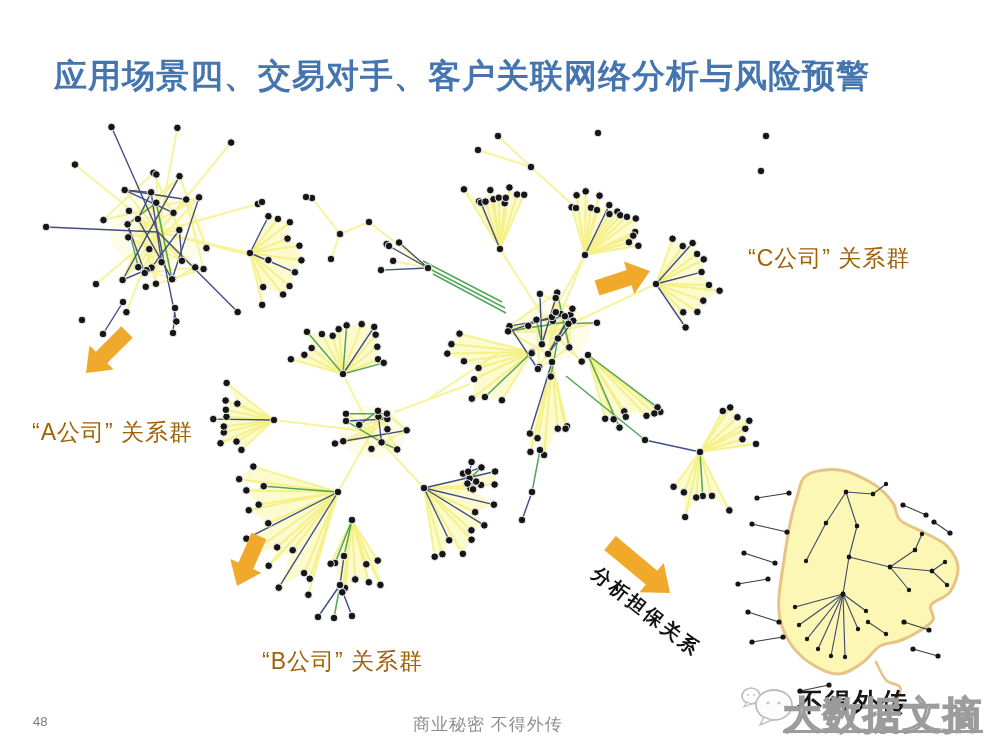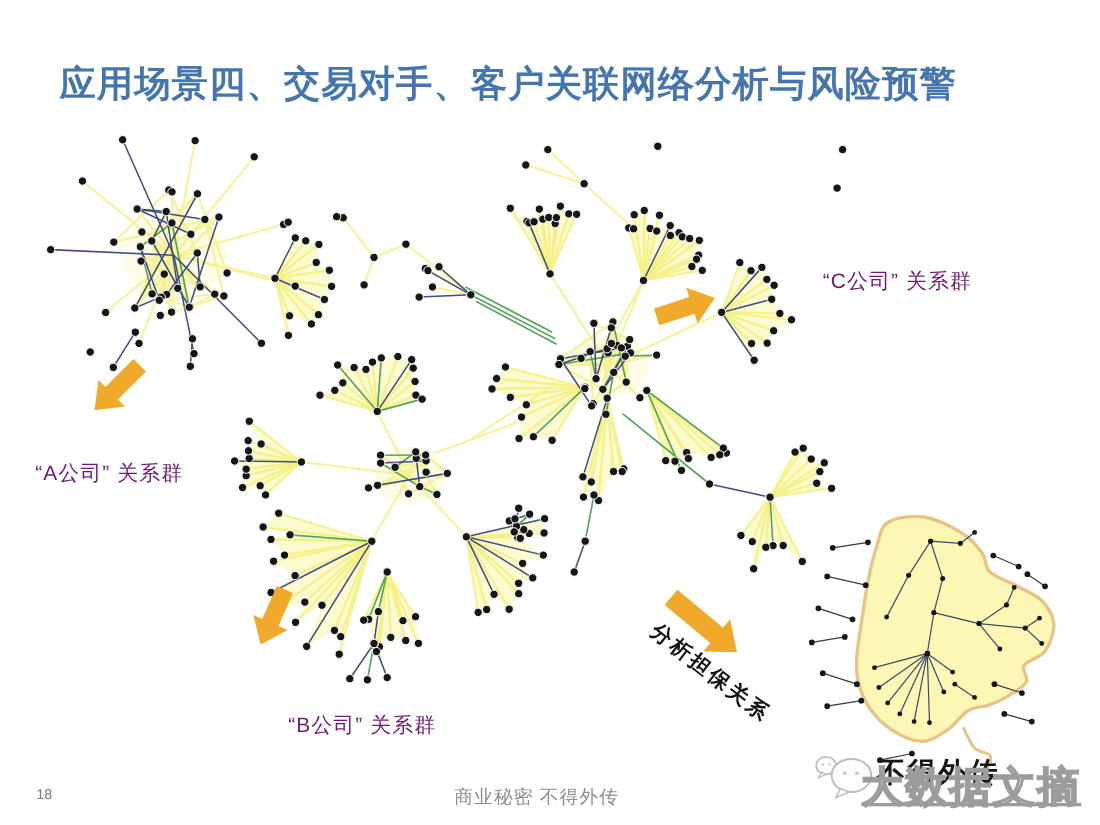--- a/index.html
+++ b/index.html
@@ -1,20 +1,20 @@
 <!DOCTYPE html>
 <html><head>
 <meta charset="utf-8">
 <style>
   html,body{margin:0;padding:0;background:#ffffff;}
   body{width:1000px;height:750px;overflow:hidden;font-family:"Liberation Sans","DejaVu Sans",sans-serif;}
   .stage{position:relative;width:1000px;height:750px;background:#ffffff;}
   #net{position:absolute;left:0;top:0;}
   .title{position:absolute;left:54px;top:54px;font-size:33px;font-weight:bold;letter-spacing:1px;white-space:nowrap;}
-  .cluster-label{position:absolute;font-size:19px;color:#701a75;letter-spacing:1px;white-space:nowrap;}
+  .cluster-label{position:absolute;font-size:23px;color:#a16207;letter-spacing:1px;white-space:nowrap;}
   .lblA{left:32px;top:417px;}
   .lblB{left:262px;top:646px;}
   .lblC{left:748px;top:243px;}
   .rot-label{position:absolute;left:602px;top:561px;font-size:19px;font-weight:bold;color:#111;
              transform:rotate(38deg);transform-origin:0 0;letter-spacing:3px;white-space:nowrap;}
   .pagenum{position:absolute;left:33px;top:714px;font-size:13px;color:#7a7a7a;}
   .confidential{position:absolute;left:413px;top:713px;font-size:17px;color:#8d8d8d;letter-spacing:1px;white-space:nowrap;}
   .blob-label{position:absolute;left:797px;top:685px;font-size:26px;font-weight:bold;color:#161616;letter-spacing:2px;white-space:nowrap;}
   .wmark{position:absolute;left:783px;top:690px;font-size:38px;font-weight:bold;letter-spacing:2px;white-space:nowrap;
          color:transparent;text-decoration:underline;-webkit-text-stroke:1.5px #9c9c9c;}
@@ -823,21 +823,21 @@
     </svg>
 
   <div class="title" style="color: rgb(69, 117, 174);">应用场景四、交易对手、客户关联网络分析与风险预警</div>
 
   <div class="cluster-label lblA">“A公司” 关系群</div>
   <div class="cluster-label lblB">“B公司” 关系群</div>
   <div class="cluster-label lblC">“C公司” 关系群</div>
 
   <div class="rot-label">分析担保关系</div>
 
-  <div class="pagenum">18</div>
+  <div class="pagenum">48</div>
   <div class="confidential">商业秘密 不得外传</div>
 
   <div class="blob-label">不得外传</div>
 
   <svg class="wicon" width="60" height="54" viewBox="0 0 60 54">
     <ellipse cx="13" cy="17" rx="9" ry="8" fill="#fdfdfd" stroke="#bdbdbd" stroke-width="1.6"></ellipse>
     <path d="M9,23 L6,28 L13,25 Z" fill="#fdfdfd" stroke="#bdbdbd" stroke-width="1.2"></path>
     <ellipse cx="36" cy="26" rx="18" ry="15" fill="#fdfdfd" stroke="#bdbdbd" stroke-width="1.8"></ellipse>
     <path d="M26,38 L22,46 L34,41 Z" fill="#fdfdfd" stroke="#bdbdbd" stroke-width="1.4"></path>
     <circle cx="30" cy="24" r="1.6" fill="#c4c4c4"></circle>

